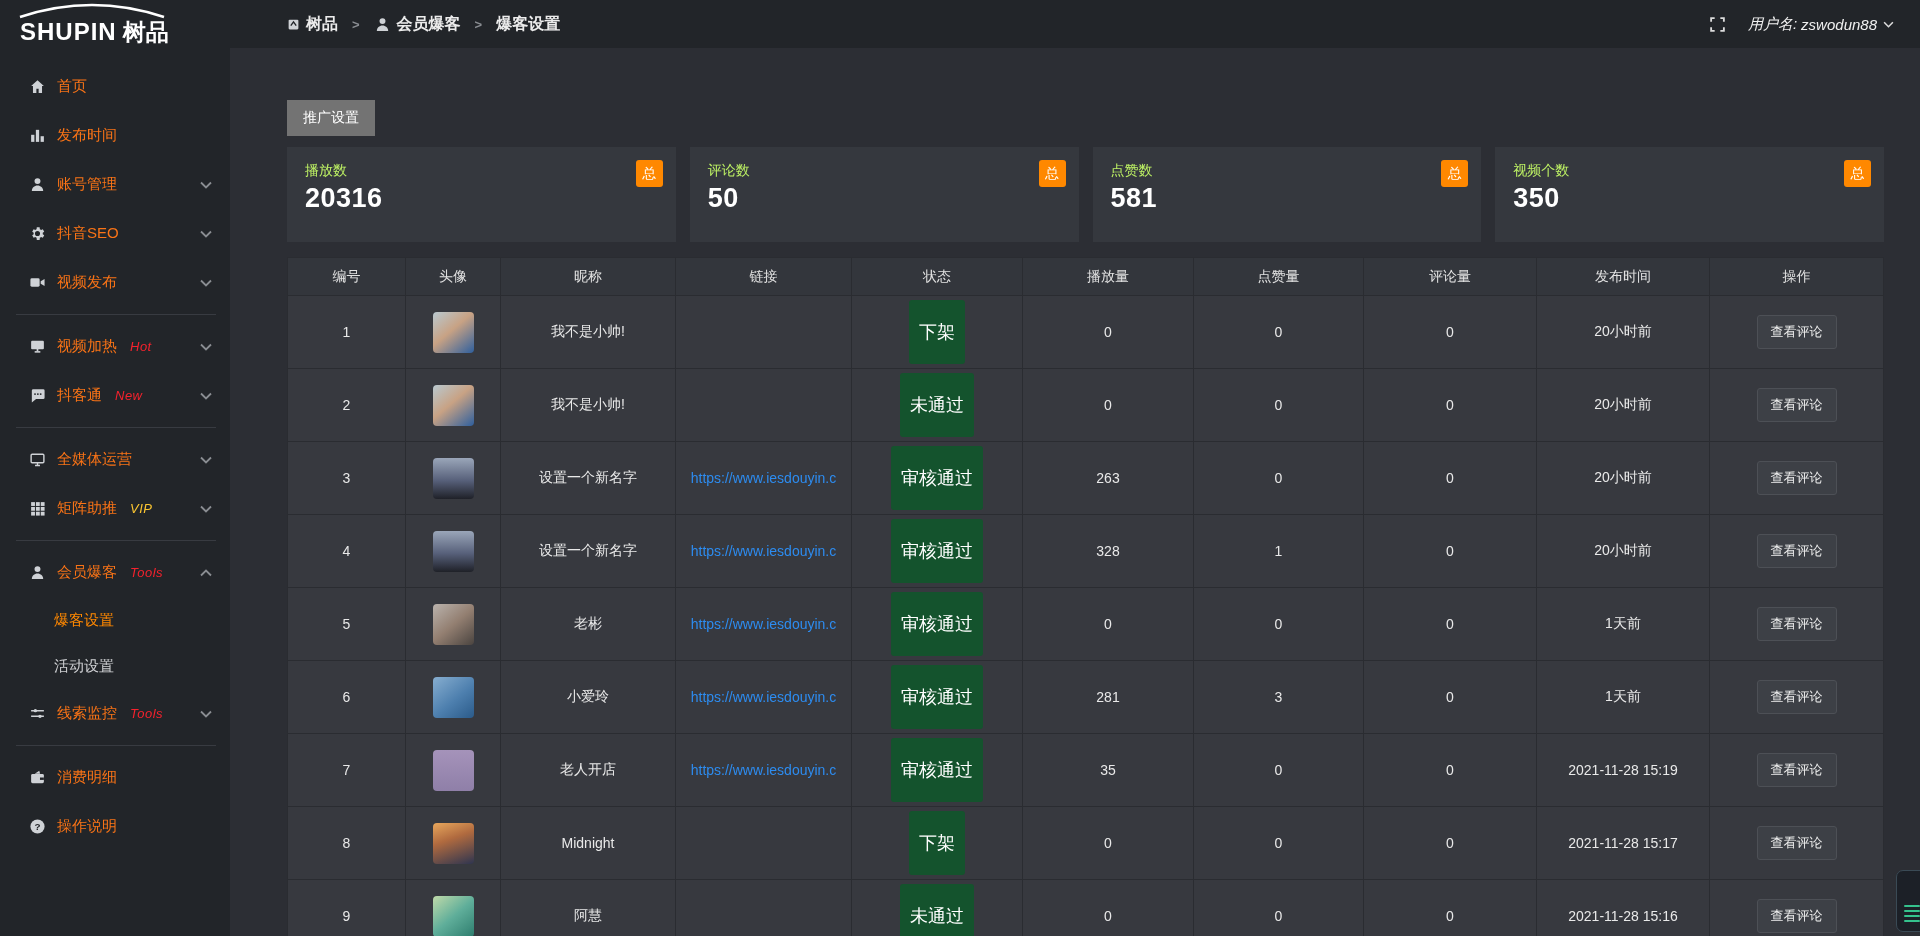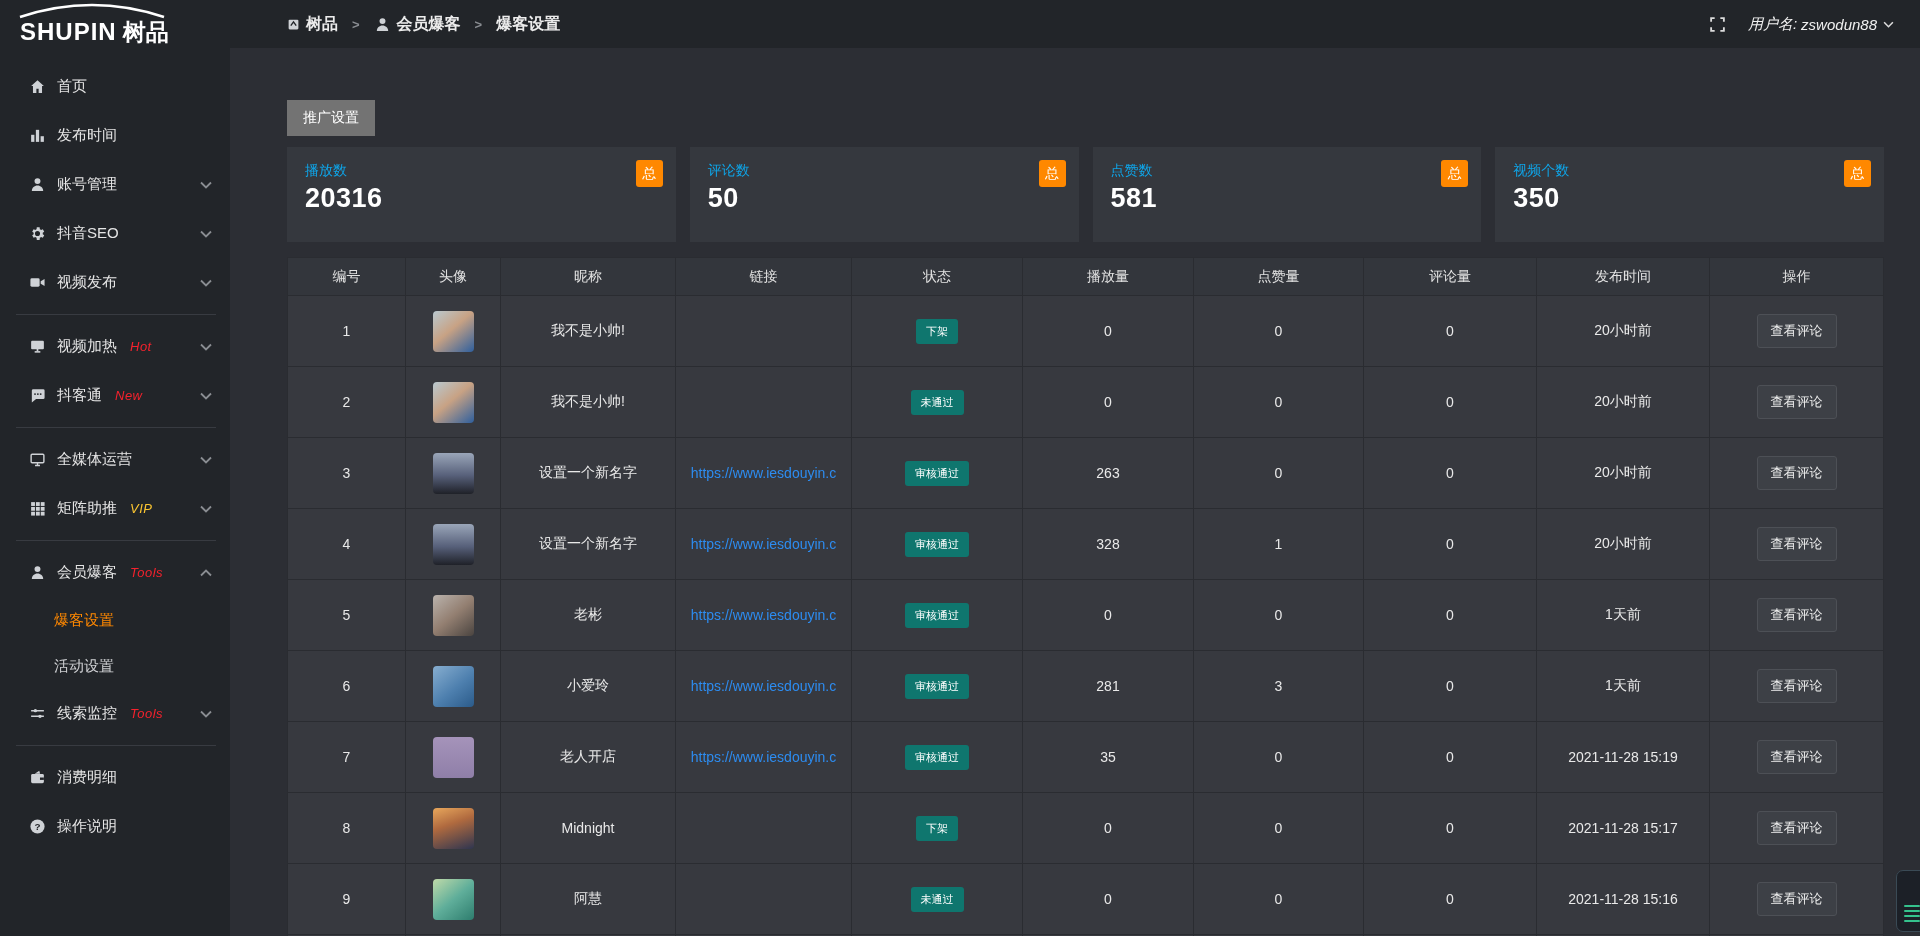--- a/index.html
+++ b/index.html
@@ -24,53 +24,53 @@
   .user-wrap { display:flex; align-items:center; cursor:pointer;font-style:italic; }
   .user-label,.user-name { font-size:15px; color:#f0f0f0; }
   .user-name { margin-left:4px; }
   .user-caret { margin-left:6px; display:flex; align-items:center; }
 
   
   .sidebar { position:fixed; top:48px; left:0; width:230px; height:888px; background:#222529; z-index:10;
     padding-top:14px; }
   .side-item { position:relative; height:49px; display:flex; align-items:center; padding-left:28px; cursor:pointer; }
   .side-item .s-icon { width:18px; height:18px; display:flex; align-items:center; justify-content:center; }
-  .side-item .s-label { font-size:15px; color:#e5e5e5; margin-left:11px; }
+  .side-item .s-label { font-size:15px; color:#f97316; margin-left:11px; }
   .side-item.submenu { padding-left:54px; height:46px; }
   .side-item.submenu .s-label { margin-left:0; color:#cfd0d3; }
   .side-item.active .s-label { color:#ff8800; }
   .s-badge { font-size:13px; font-weight:normal; font-style:italic; margin-left:13px; letter-spacing:.5px; }
   .chev { position:absolute; right:18px; top:50%; transform:translateY(-50%); display:flex; }
   .chev.up { transform:translateY(-50%) rotate(180deg); }
   .side-divider { height:1px; background:#383b41; margin:7px 14px 7px 16px; }
 
   
   .main { position:absolute; top:48px; left:230px; width:1690px; height:888px; padding:52px 36px 0 57px; }
   .promo-btn { display:inline-block; background:#737373; color:#fff; font-size:14px; border:none;
     border-radius:0; padding:9px 16px; cursor:pointer; font-family:inherit; }
   .cards { display:flex; gap:14px; margin-top:11px; }
   .card { flex:1; height:95px; background:#35383e; position:relative; padding:15px 18px; }
-  .card-label { font-size:14px; color:#0ea5e9; }
+  .card-label { font-size:14px; color:#bef264; }
   .card-value { font-size:27px; font-weight:bold; color:#fff; margin-top:3px; letter-spacing:.5px; }
   .card-badge { position:absolute; top:13px; right:13px; width:27px; height:27px; background:#ff8800;
     color:#fff; border-radius:3px; display:flex; align-items:center; justify-content:center; font-size:14px; }
 
   
   .tbl { margin-top:15px; width:1597px; border:1px solid #2a2c31; border-bottom:none; }
   .trow { display:flex; background:#37393f; border-bottom:1px solid #2a2c31; }
   .trow.head { background:#33363c; }
   .tcell { display:flex; align-items:center; justify-content:center; border-right:1px solid #2a2c31;
     font-size:14px; color:#e9e9e9; min-height:70px; padding:4px 6px; text-align:center; }
   .trow.head .tcell { min-height:37px; font-size:14px; color:#e3e3e3; }
   .tcell:last-child { border-right:none; }
   .c0{width:118px;} .c1{width:95px;} .c2{width:175px;} .c3{width:176px;} .c4{width:171px;}
   .c5{width:171px;} .c6{width:170px;} .c7{width:173px;} .c8{width:173px;} .c9{flex:1;}
   .avatar { width:41px; height:41px; border-radius:4px; background:#555; }
   .link-text { color:#2d8cf0; font-size:14px; word-break:break-all; cursor:pointer; }
-  .status-badge { background:#0f766e; color:#fff; font-size:11px; padding:5px 10px; border-radius:3px; }
+  .status-badge { background:#14532d; color:#fff; font-size:18px; padding:20px 10px; border-radius:3px; }
   .action-btn { background:#3d4046; border:1px solid #4d5056; color:#ededed; font-size:13px;
     padding:7px 13px; border-radius:3px; cursor:pointer; font-family:inherit; }
 
   
   .float-widget { position:fixed; right:-8px; bottom:4px; width:32px; height:62px; background:#1c2027;
     border:1px solid #3a4a55; border-radius:7px; padding:9px 7px; display:flex; flex-direction:column;
     justify-content:flex-end; gap:3px; z-index:30; cursor:pointer; }
   .float-widget i { display:block; height:2px; background:#35c28d; border-radius:1px; }
 
   svg { display:block; }

